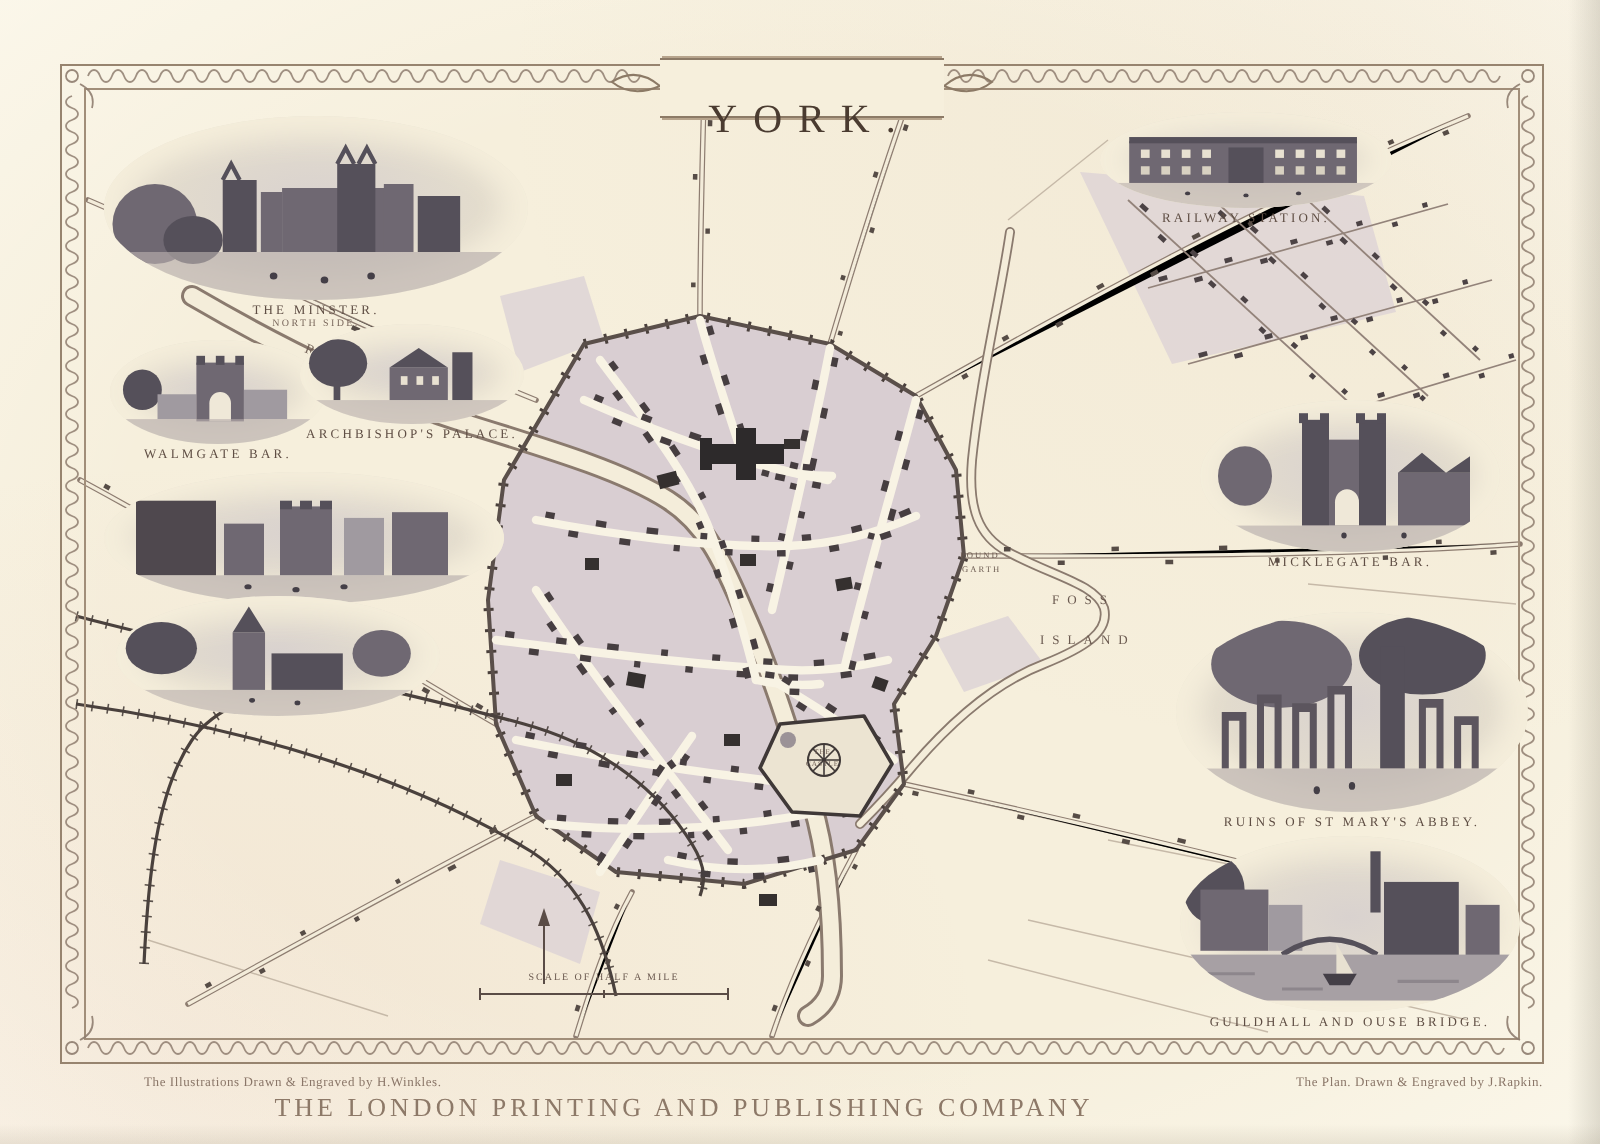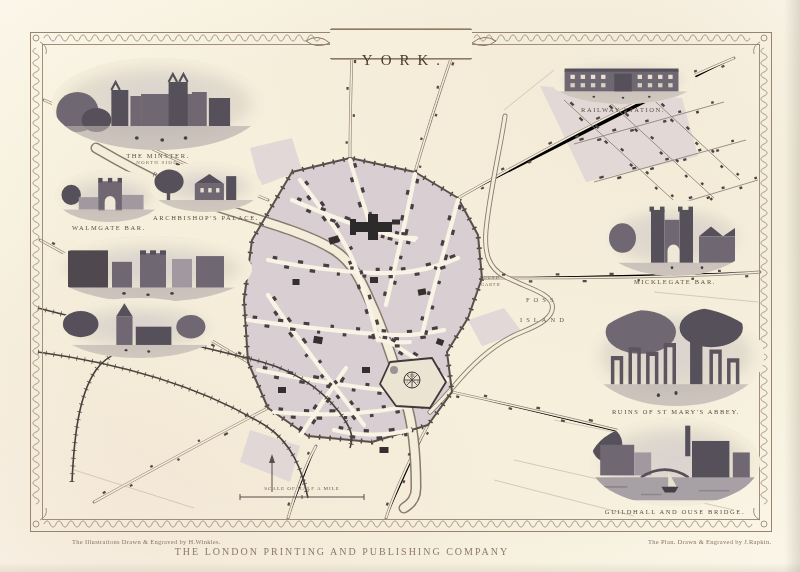--- a/index.html
+++ b/index.html
@@ -24,39 +24,39 @@
     border:1px solid #97846f;}
   .frame-inner{position:absolute;left:42px;top:44px;width:716px;height:474px;
     border:1px solid #a18e79;}
   #frame-svg{position:absolute;left:0;top:0;width:800px;height:572px;pointer-events:none;}
 
   
   .cartouche{position:absolute;left:330px;top:29px;width:142px;height:28px;
     background:#f6efdc;border-top:1px solid #8c7a66;border-bottom:1px solid #8c7a66;
     box-shadow:0 2px 0 -1px #b7a48c, 0 -2px 0 -1px #b7a48c;
     display:flex;align-items:center;justify-content:center;}
-  .cartouche .title{font-size:15px;letter-spacing:8px;color:#4a3b30;padding-left:8px;margin-top:32px;}
+  .cartouche .title{font-size:20px;letter-spacing:8px;color:#4a3b30;padding-left:8px;margin-top:32px;}
 
   
   #map{position:absolute;left:34px;top:40px;width:732px;height:486px;}
 
   
   .vignette{position:absolute;text-align:center;}
   .vig-art{position:relative;width:100%;border-radius:50%;overflow:hidden;
     background:radial-gradient(ellipse at 50% 46%, #d9d2cf 0%, #e3dccd 55%, #efe8d7 76%, rgba(246,239,220,0) 96%);
     box-shadow:inset 0 0 14px 10px #f5eedb;}
   .vig-art svg{position:absolute;inset:0;width:100%;height:100%;}
   .vig-caption{margin-top:2px;font-size:6.5px;line-height:8px;letter-spacing:1.6px;color:#5f4e44;}
   .vig-subcaption{font-size:5px;line-height:6px;letter-spacing:1.2px;color:#7c6a5e;}
 
   
   .imprint{position:absolute;color:#8a7668;}
   .imprint-left{left:72px;top:538px;font-size:6.5px;letter-spacing:.3px;}
   .imprint-right{left:648px;top:538px;font-size:6.5px;letter-spacing:.3px;}
-  .imprint-center{left:0;top:546px;width:684px;text-align:center;font-size:10px;letter-spacing:2px;color:#8d7968;}
+  .imprint-center{left:0;top:546px;width:684px;text-align:center;font-size:13px;letter-spacing:2px;color:#8d7968;}
 
   
   .street{stroke:#f8f3e4;stroke-width:4.2;fill:none;stroke-linecap:round;}
   .grid{stroke:#93837a;stroke-width:.9;fill:none;}
   .field{stroke:#c6b9a8;stroke-width:.7;fill:none;}
   .road{stroke:#8d7c70;stroke-width:2.8;fill:none;stroke-linecap:round;}
   .maplabel{font-family:"Liberation Serif",serif;fill:#6b5a50;}
 </style>
 </head>
 <body>

